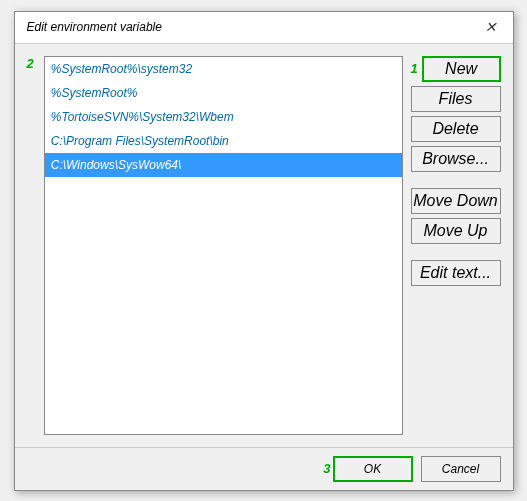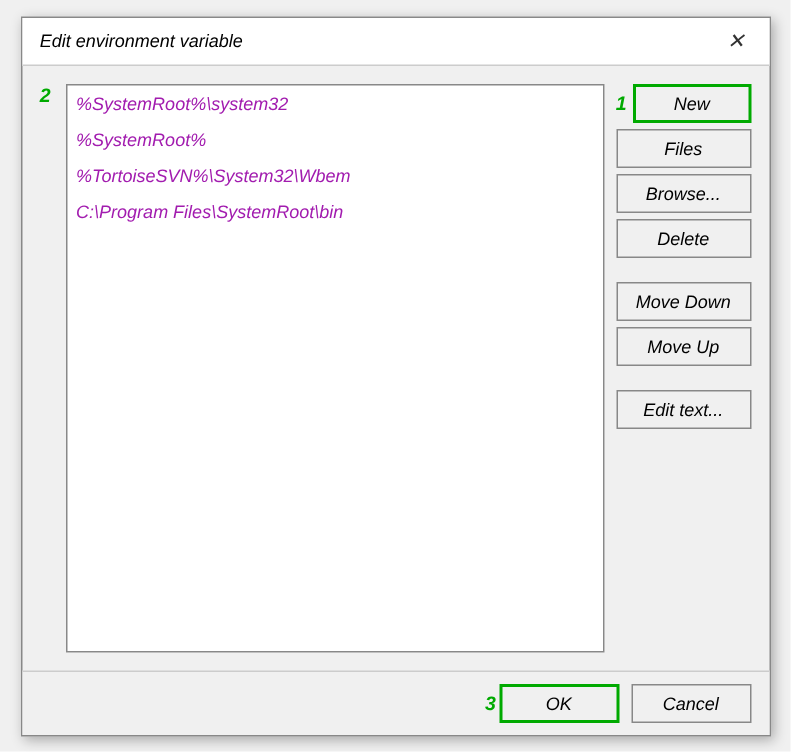--- a/index.html
+++ b/index.html
@@ -70,42 +70,42 @@
       border: 1px solid #888;
       background: #fff;
       overflow-y: auto;
     }
 
     .list-item {
       padding: 2px 6px;
       cursor: pointer;
       white-space: nowrap;
       line-height: 20px;
-      color: #a21caf;
+      color: #0369a1;
     }
 
     .list-item.selected {
       background: #3399ff;
       color: #fff;
     }
 
     .buttons-area {
       display: flex;
       flex-direction: column;
       gap: 4px;
       width: 90px;
     }
 
     .btn {
       width: 90px;
       height: 26px;
       background: #f0f0f0;
       border: 1px solid #888;
       cursor: pointer;
-      font-size: 12px;
+      font-size: 16px;
       text-align: right;
       display: flex;
       align-items: center;
       justify-content: center;
     }
 
     .btn.highlighted {
       border: 2px solid #00aa00;
     }
 
@@ -166,30 +166,31 @@
 
   <div class="dialog-content">
     <div class="annotation-container">
       <span class="annotation">2</span>
     </div>
     <div class="list-area">
       <div class="list-item">%SystemRoot%\system32</div>
       <div class="list-item">%SystemRoot%</div>
       <div class="list-item">%TortoiseSVN%\System32\Wbem</div>
       <div class="list-item">C:\Program Files\SystemRoot\bin</div>
+      <div class="list-item selected">C:\Windows\SysWow64\</div>
     </div>
 
     <div class="buttons-area">
       <div style="display:flex; align-items:center; gap:2px;">
         <span class="annotation">1</span>
         <button class="btn highlighted">New</button>
       </div>
       <button class="btn">Files</button>
+      <button class="btn">Delete</button>
       <button class="btn">Browse...</button>
-      <button class="btn">Delete</button>
       <div class="btn-spacer"></div>
       <button class="btn">Move Down</button>
       <button class="btn">Move Up</button>
       <div class="btn-spacer"></div>
       <button class="btn">Edit text...</button>
     </div>
   </div>
 
   <div class="dialog-footer">
     <div class="annotation-footer">

